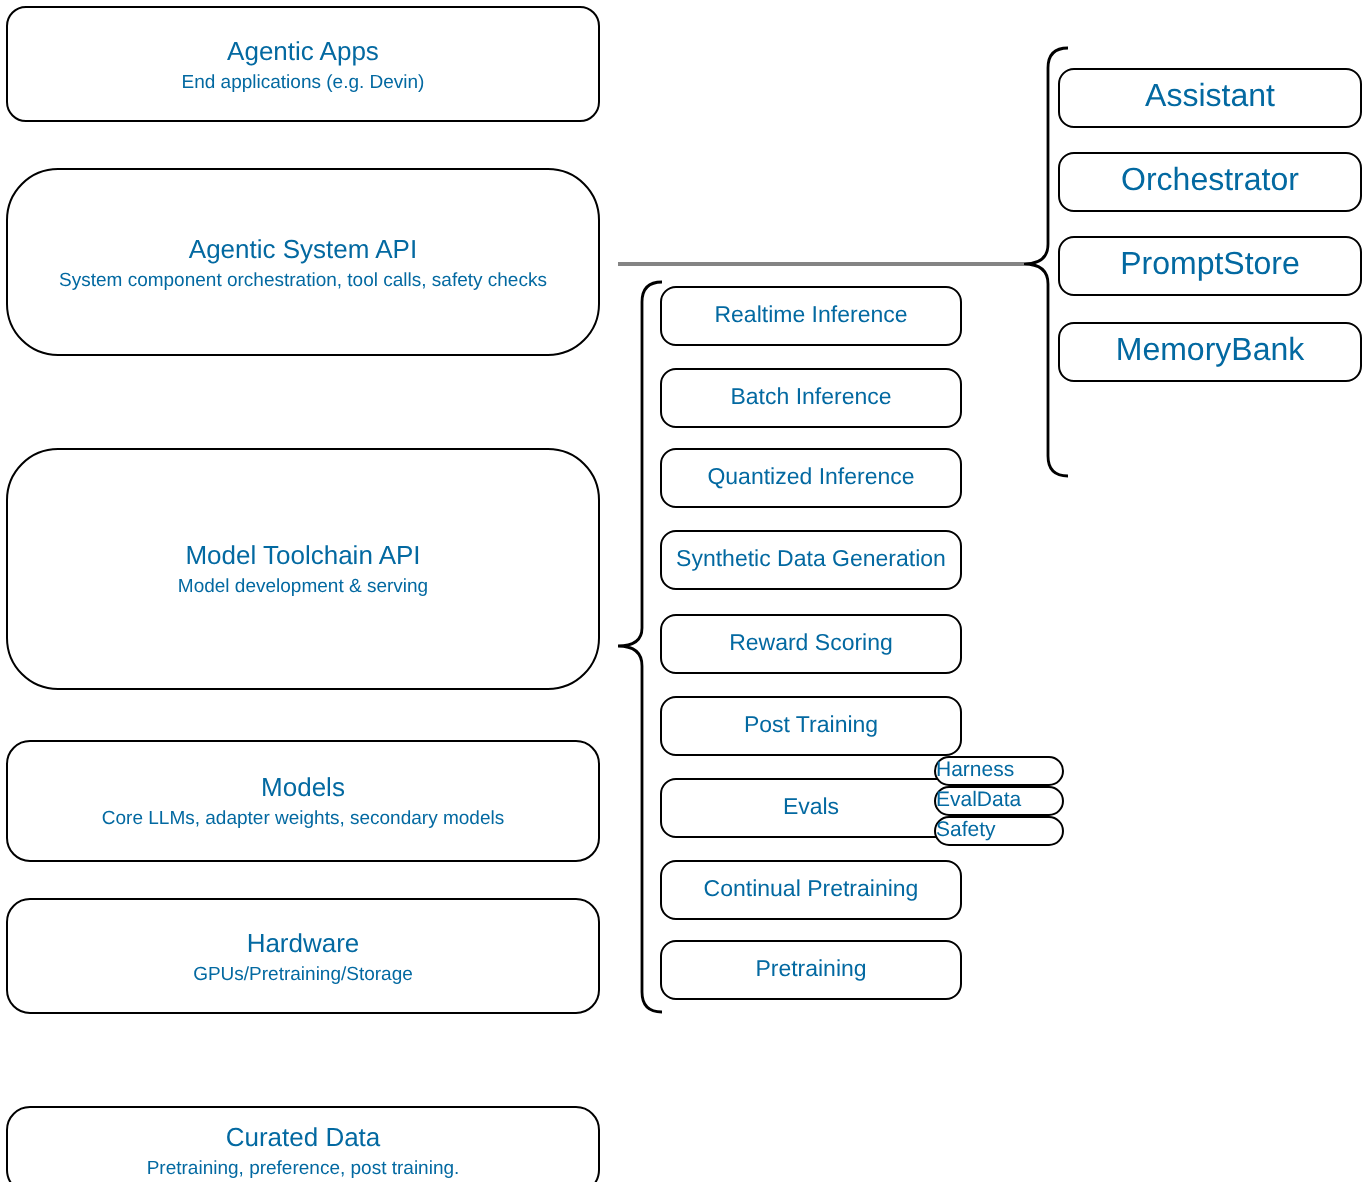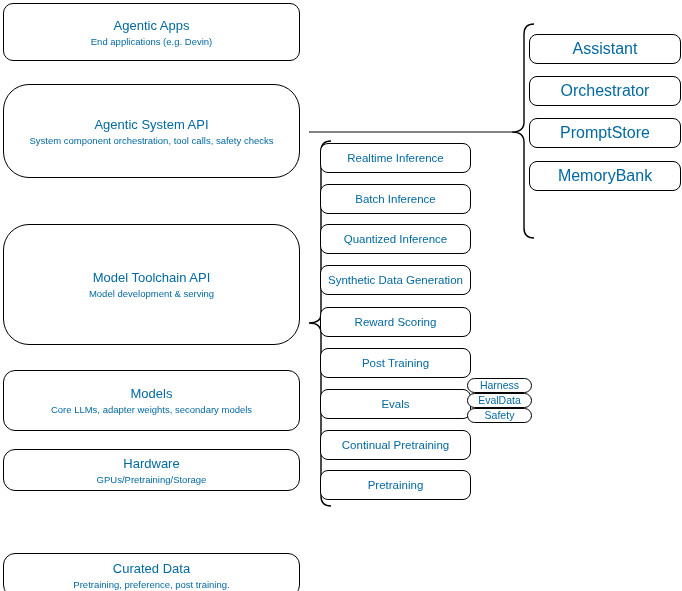--- a/index.html
+++ b/index.html
@@ -10,35 +10,35 @@
   .canvas svg.wires{position:absolute;left:0;top:0;z-index:1;}
   .lbox{
     position:absolute;left:3px;width:297px;box-sizing:border-box;
     border:1.4px solid #000000;background:#ffffff;z-index:2;
     display:flex;flex-direction:column;align-items:center;justify-content:center;
     text-align:center;
   }
   .box-title{font-size:13px;line-height:15px;}
   .box-sub{font-size:9.5px;line-height:11px;margin-top:3px;}
   .mbox{
-    position:absolute;left:320px;width:151px;height:30px;box-sizing:border-box;
+    position:absolute;left:330px;width:151px;height:30px;box-sizing:border-box;
     border:1.4px solid #000000;border-radius:8px;background:#ffffff;z-index:2;
     display:flex;align-items:center;justify-content:center;
     font-size:11.5px;text-align:center;
   }
   .rbox{
     position:absolute;left:529px;width:152px;height:30px;box-sizing:border-box;
     border:1.4px solid #000000;border-radius:8px;background:#ffffff;z-index:2;
     display:flex;align-items:center;justify-content:center;
     font-size:16px;text-align:center;
   }
   .tag{
     position:absolute;left:467px;width:65px;height:15px;box-sizing:border-box;
     border:1.3px solid #000000;border-radius:9px;background:#ffffff;z-index:5;
-    display:flex;align-items:center;justify-content:center;
+    display:flex;align-items:center;justify-content:flex-start;
     font-size:10.5px;line-height:11px;text-align:center;
   }
 </style>
 </head>
 <body>
 
 <div class="canvas">
 
   <svg class="wires" width="682" height="591" viewBox="0 0 682 591">
 
@@ -62,21 +62,21 @@
   <div class="lbox" style="top:224px;height:121px;border-radius:26px">
     <div class="box-title">Model Toolchain API</div>
     <div class="box-sub">Model development &amp; serving</div>
   </div>
 
   <div class="lbox" style="top:370px;height:61px;border-radius:12px">
     <div class="box-title">Models</div>
     <div class="box-sub">Core LLMs, adapter weights, secondary models</div>
   </div>
 
-  <div class="lbox" style="top:449px;height:42px;border-radius:12px">
+  <div class="lbox" style="top:449px;height:58px;border-radius:12px">
     <div class="box-title">Hardware</div>
     <div class="box-sub">GPUs/Pretraining/Storage</div>
   </div>
 
   <div class="lbox" style="top:553px;height:44px;border-radius:12px">
     <div class="box-title">Curated Data</div>
     <div class="box-sub">Pretraining, preference, post training.</div>
   </div>
 
   <div class="mbox" style="top:143px">

